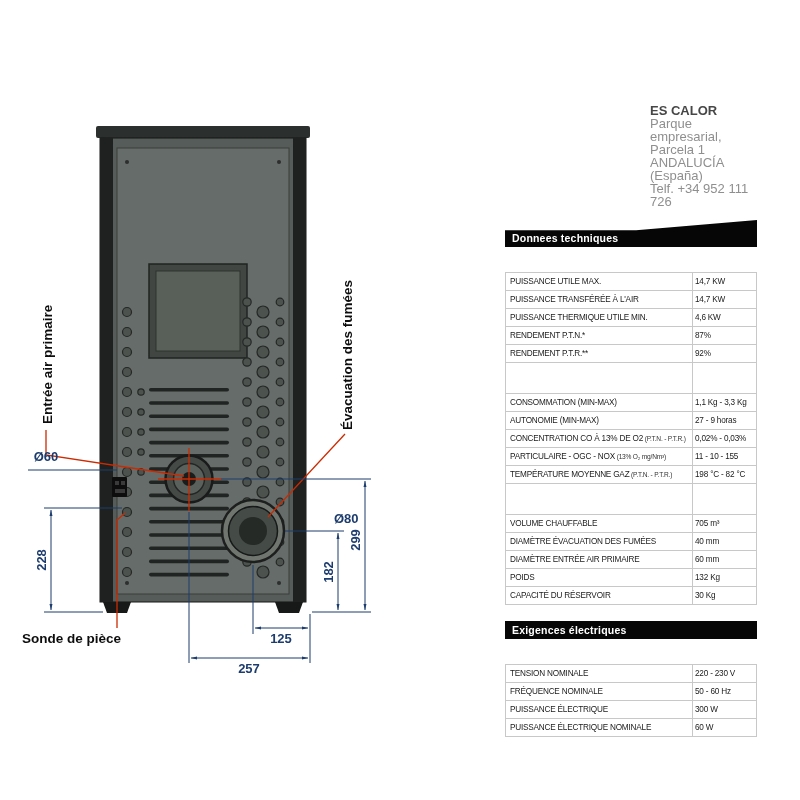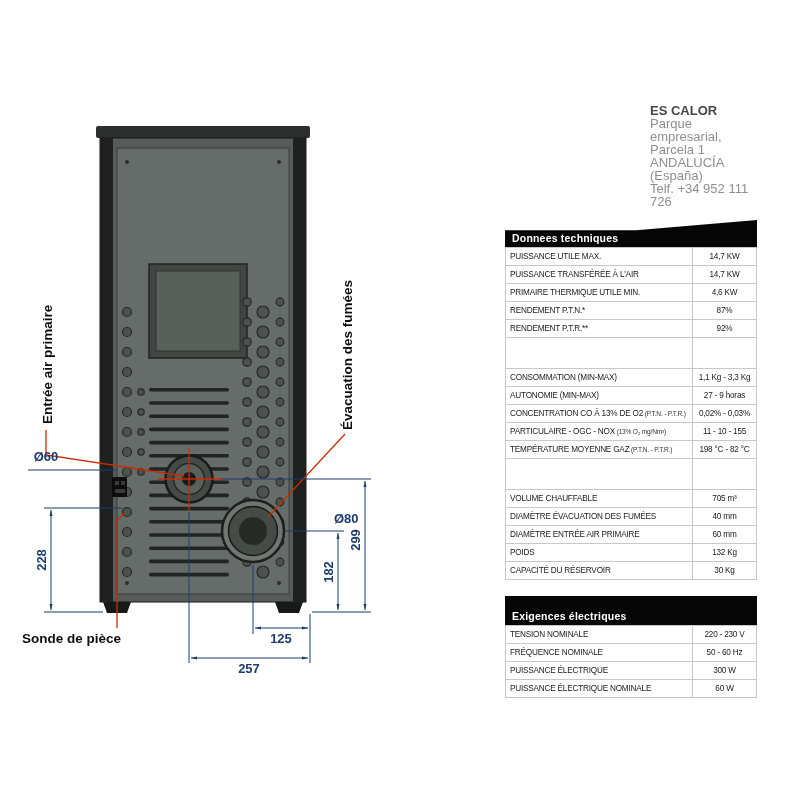--- a/index.html
+++ b/index.html
@@ -34,32 +34,32 @@
   .right-panel { position:absolute; left:505px; top:104px; width:252px; }
   .company { padding-left:145px; font-size:13px; line-height:13px; color:#8f8f8f; margin-bottom:12px; }
   .company-name { color:#474747; font-weight:bold; }
 
   .section-header { position:relative; width:100%; }
   .section-header.flag { height:27px; margin-top:3px; }
   .section-header.flag::before {
     content:""; position:absolute; inset:0; background:#060606;
     clip-path:polygon(0 38%, 52% 38%, 100% 0, 100% 100%, 0 100%);
   }
-  .section-header.plain { height:29px; background:#060606; margin-top:16px; }
+  .section-header.plain { height:18px; background:#060606; margin-top:16px; }
   .section-header span {
     position:absolute; left:7px; bottom:3px; color:#fff;
     font-size:10.5px; font-weight:bold; letter-spacing:.2px;
   }
 
-  .data-table { border-collapse:collapse; width:100%; table-layout:fixed; }
+  .data-table { border-collapse:collapse; width:100%; table-layout:fixed;margin-top:25px; }
   .data-table td {
     border:1px solid #c8c8c8; font-size:8.2px; color:#1a1a1a;
     padding:0 4px; height:18px; letter-spacing:-.2px; white-space:nowrap; overflow:hidden;
   }
-  .data-table td.val { width:64px; text-align:center; padding:0 2px; }
+  .data-table td.val { width:64px; padding:0 2px; }
   .data-table tr.spacer td { height:31px; }
   .data-table .note { font-size:6.6px; color:#333; }
 </style>
 </head>
 <body>
 
 <div class="page">
 
   <svg class="diagram" width="500" height="720" viewBox="0 0 500 720">
     <defs>
@@ -263,21 +263,21 @@
       <tbody id="tech-rows">
           <tr>
             <td class="lbl">PUISSANCE UTILE MAX.</td>
             <td class="val">14,7 KW</td>
           </tr>
           <tr>
             <td class="lbl">PUISSANCE TRANSFÉRÉE À L'AIR</td>
             <td class="val">14,7 KW</td>
           </tr>
           <tr>
-            <td class="lbl">PRIMAIRE THERMIQUE UTILE MIN.</td>
+            <td class="lbl">PUISSANCE THERMIQUE UTILE MIN.</td>
             <td class="val">4,6 KW</td>
           </tr>
           <tr>
             <td class="lbl">RENDEMENT P.T.N.*</td>
             <td class="val">87%</td>
           </tr>
           <tr>
             <td class="lbl">RENDEMENT P.T.R.**</td>
             <td class="val">92%</td>
           </tr>

